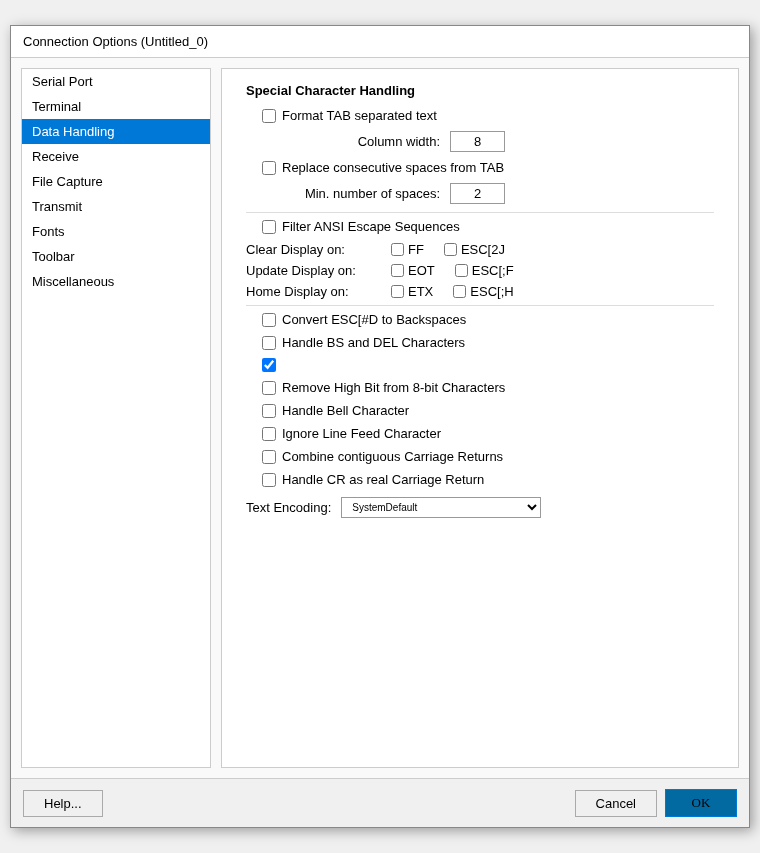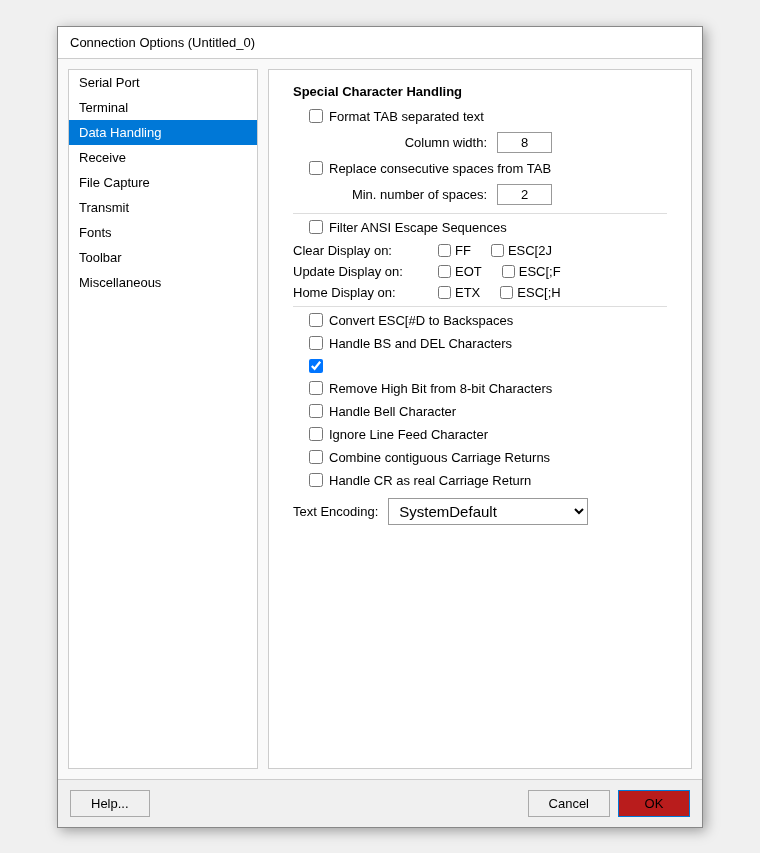--- a/index.html
+++ b/index.html
@@ -6,21 +6,21 @@
     body {
       font-family: 'Segoe UI', Tahoma, Geneva, Verdana, sans-serif;
       font-size: 13px;
       background: #f0f0f0;
       display: flex;
       align-items: center;
       justify-content: center;
       min-height: 100vh;
     }
     .dialog {
-      width: 646px;
+      width: 740px;
       background: #f9f9f9;
       border: 1px solid #888;
       box-shadow: 3px 3px 12px rgba(0,0,0,0.35);
     }
     .title-bar {
       background: #fff;
       border-bottom: 1px solid #ccc;
       padding: 8px 12px;
       font-size: 13px;
       font-weight: normal;
@@ -119,21 +119,21 @@
       gap: 10px;
     }
     .encoding-label {
       color: #000;
     }
     .encoding-select {
       width: 200px;
       padding: 3px 6px;
       border: 1px solid #999;
       background: #fff;
-      font-size: 15px;
+      font-size: 10px;
       appearance: auto;
     }
     .footer {
       display: flex;
       justify-content: flex-end;
       align-items: center;
       gap: 8px;
       padding: 10px 12px;
       border-top: 1px solid #ccc;
       background: #f0f0f0;
@@ -141,21 +141,22 @@
     .btn {
       padding: 5px 20px;
       font-size: 13px;
       border: 1px solid #aaa;
       background: #f0f0f0;
       cursor: pointer;
       min-width: 72px;
     }
     .btn.primary {
       border: 1.5px solid #0078d7;
-      background: #b91c1c;
+      background: #0369a1;
+      font-family: Liberation Serif, serif;
     }
     .btn-help {
       margin-right: auto;
     }
     .separator-line {
       border: none;
       border-top: 1px solid #ddd;
       margin: 6px 0;
     }
   </style>

